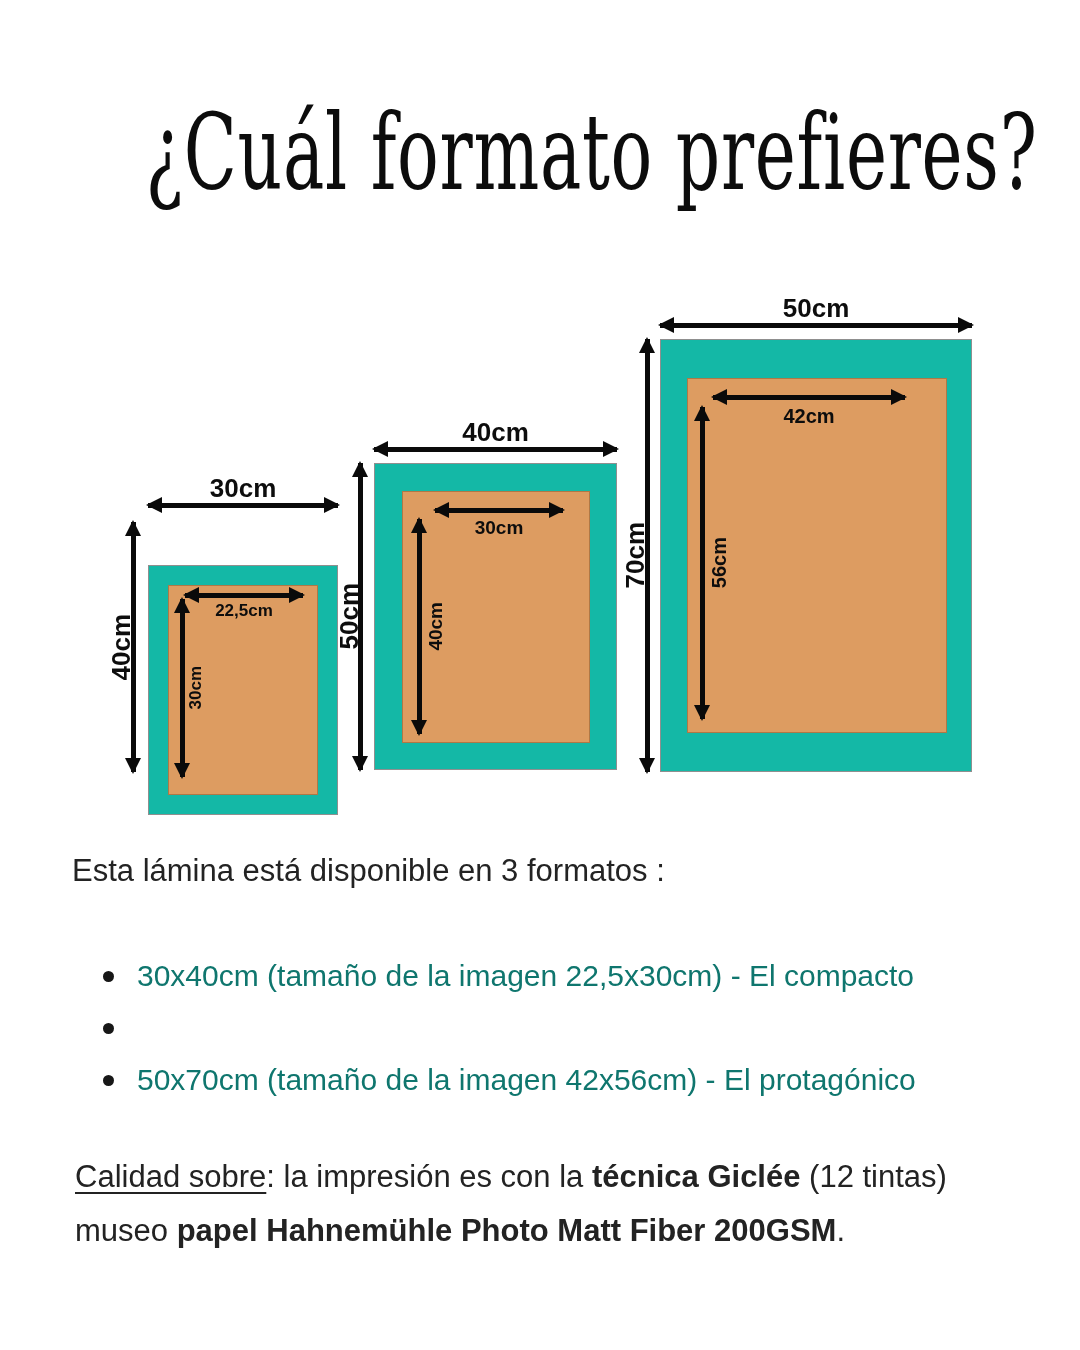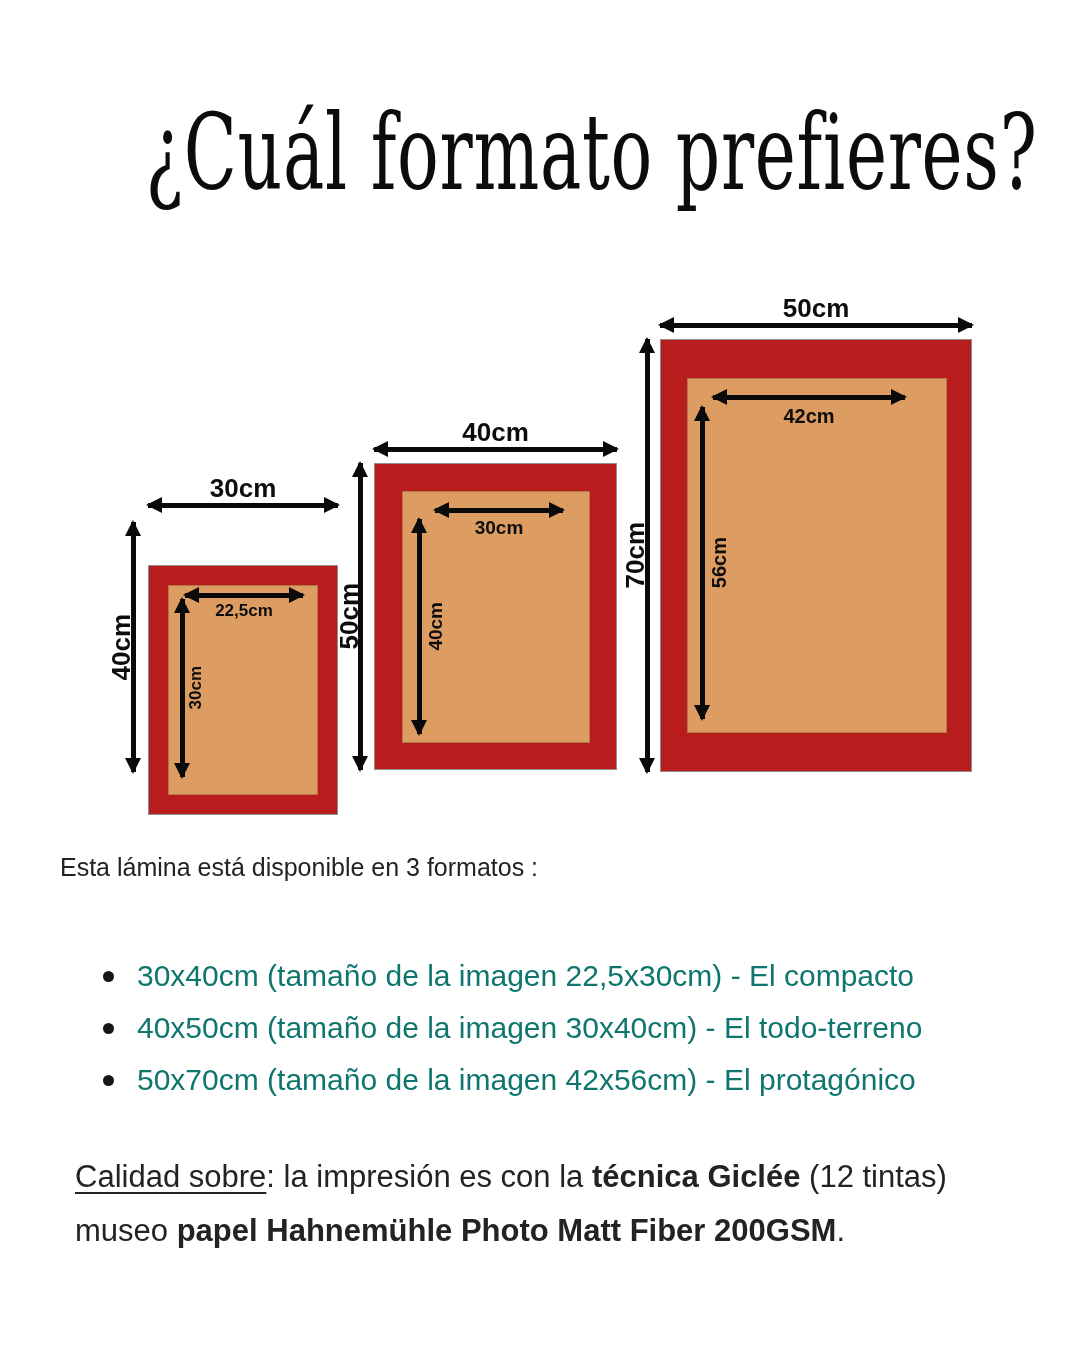--- a/index.html
+++ b/index.html
@@ -11,21 +11,21 @@
   
   .title {
     position:absolute; top:92px; left:0; width:1080px; text-align:center;
     font-family:"DejaVu Serif", "Liberation Serif", serif;
     font-weight:400; font-size:95px; color:#0c0c0c; letter-spacing:1px;
     transform:scale(0.73, 1.10); transform-origin:center top; white-space:nowrap;
   }
 
   
   .frame {
-    position:absolute; background:#b91c1c; border:1.5px solid #8f8f8f; box-sizing:border-box;
+    position:absolute; background:#14b8a6; border:1.5px solid #8f8f8f; box-sizing:border-box;
   }
   .image-area {
     position:absolute; background:#dd9c61; border:1px solid rgba(90,55,20,0.35); box-sizing:border-box;
   }
   .arrow-h { position:absolute; height:5px; background:#0a0a0a; }
   .arrow-h::before { content:""; position:absolute; left:-2px; top:-6px;
     border-top:8px solid transparent; border-bottom:8px solid transparent; border-right:16px solid #0a0a0a; }
   .arrow-h::after { content:""; position:absolute; right:-2px; top:-6px;
     border-top:8px solid transparent; border-bottom:8px solid transparent; border-left:16px solid #0a0a0a; }
   .arrow-v { position:absolute; width:5px; background:#0a0a0a; }
@@ -73,21 +73,21 @@
   #d3 .side-arrow  { left:645px; top:339px; height:433px; }
   #d3 .frame       { left:660px; top:339px; width:312px; height:433px; }
   #d3 .image-area  { left:26px;  top:38px;  width:260px; height:355px; }
   #d3 .inner-h-arrow { left:52px; top:55px; width:192px; }
   #d3 .inner-w-label { left:52px; top:64px; width:192px; font-size:20px; line-height:24px; }
   #d3 .inner-v-arrow { left:39px; top:67px; height:312px; }
   #d3 .inner-h-label { left:45px; top:67px; width:26px; height:312px; }
   #d3 .inner-h-label > span { font-size:20px; }
 
   
-  .intro { position:absolute; left:60px; top:853px; font-size:25px; color:#232323; }
+  .intro { position:absolute; left:72px; top:853px; font-size:31px; color:#232323; }
   .bullets { position:absolute; left:103px; top:950px; }
   .bullet-row { display:flex; align-items:center; height:52px; }
   .bullet-dot { width:11px; height:11px; border-radius:50%; background:#171717; margin-right:23px; flex:0 0 auto; }
   .bullet-text { font-size:30px; color:#0f766e; white-space:nowrap; }
   .quality { position:absolute; left:75px; top:1150px; width:970px; font-size:31px; line-height:54px; color:#232323; }
   .quality .u { text-decoration:underline; text-underline-offset:5px; text-decoration-thickness:2px; }
   .quality .b { font-weight:700; }
 </style>
 </head>
 <body>
@@ -152,21 +152,20 @@
 
   <div class="intro">Esta lámina está disponible en 3 formatos :</div>
 
   <div class="bullets">
     <div class="bullet-row">
       <span class="bullet-dot"></span>
       <span class="bullet-text">30x40cm (tamaño de la imagen 22,5x30cm) - El compacto</span>
     </div>
     <div class="bullet-row">
       <span class="bullet-dot"></span>
-      <span class="bullet-text">40x50cm (tamaño de la imagen 30x40cm) - El todo-terreno</span>
     </div>
     <div class="bullet-row">
       <span class="bullet-dot"></span>
       <span class="bullet-text">50x70cm (tamaño de la imagen 42x56cm) - El protagónico</span>
     </div>
   </div>
 
   <div class="quality">
     <div><span class="u">Calidad sobre</span><span>: la impresión es con la </span><span class="b">técnica Giclée</span><span> (12 tintas)</span></div>
     <div><span>museo </span><span class="b">papel Hahnemühle Photo Matt Fiber 200GSM</span><span>.</span></div>

